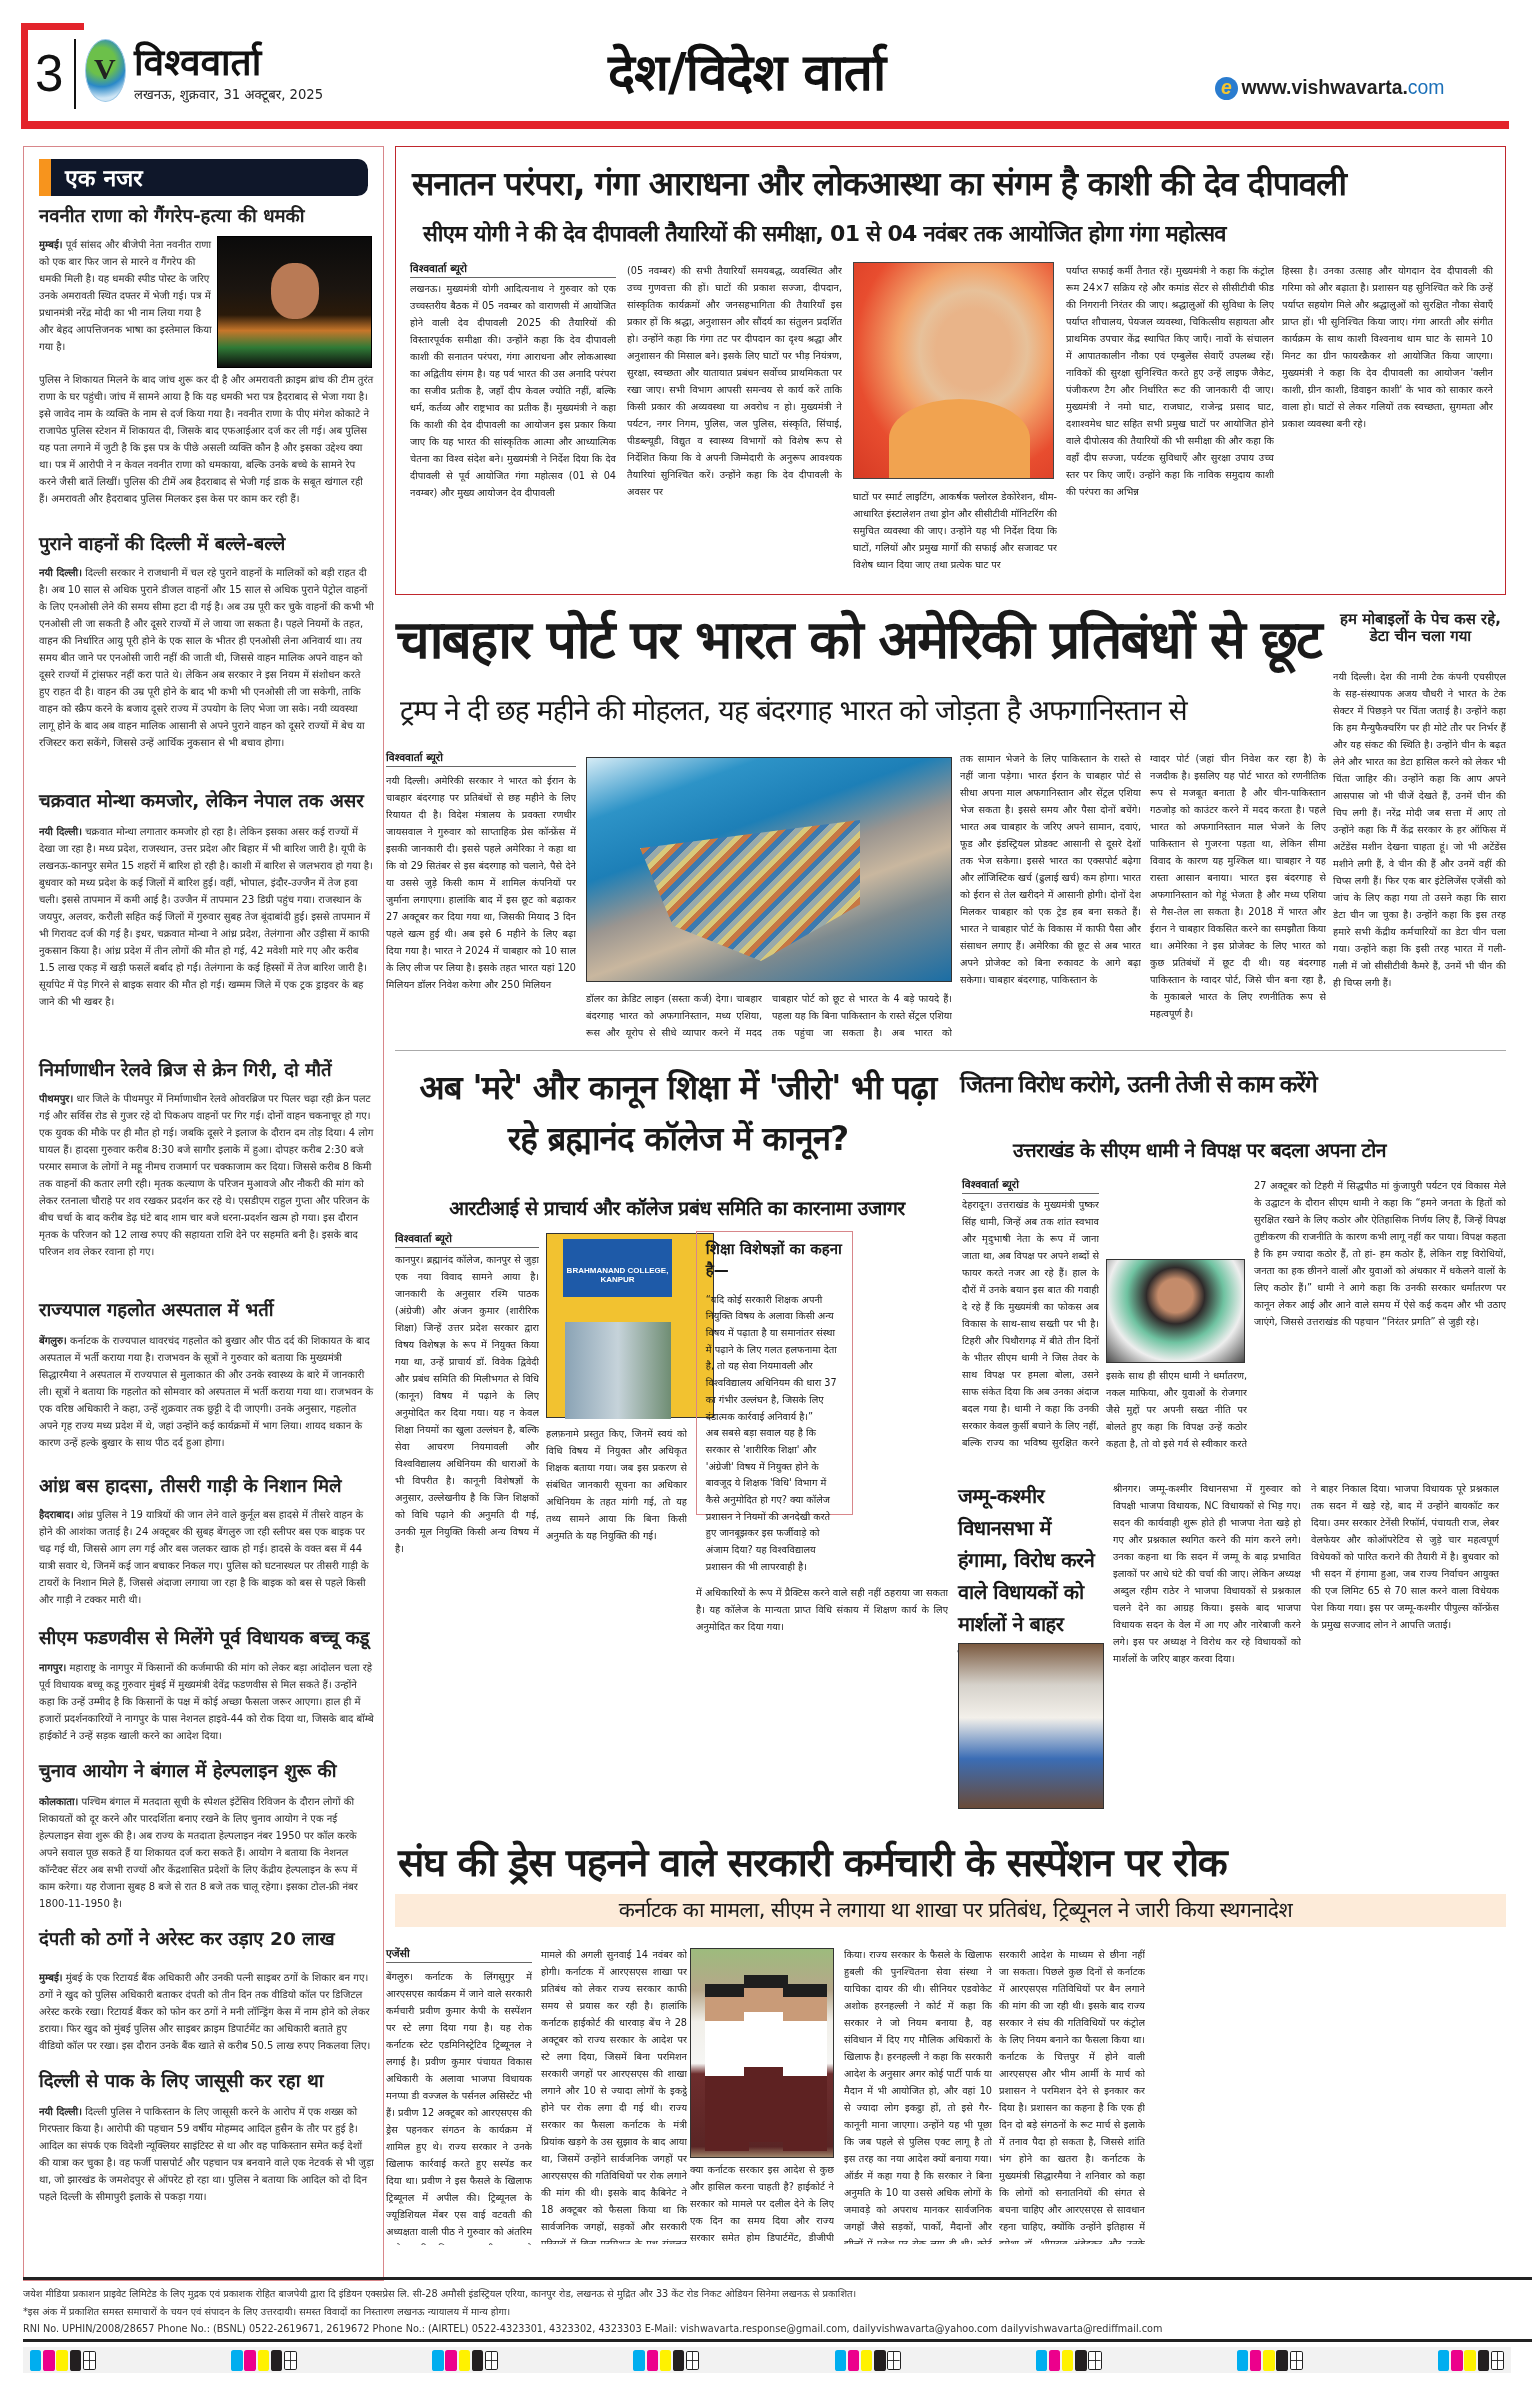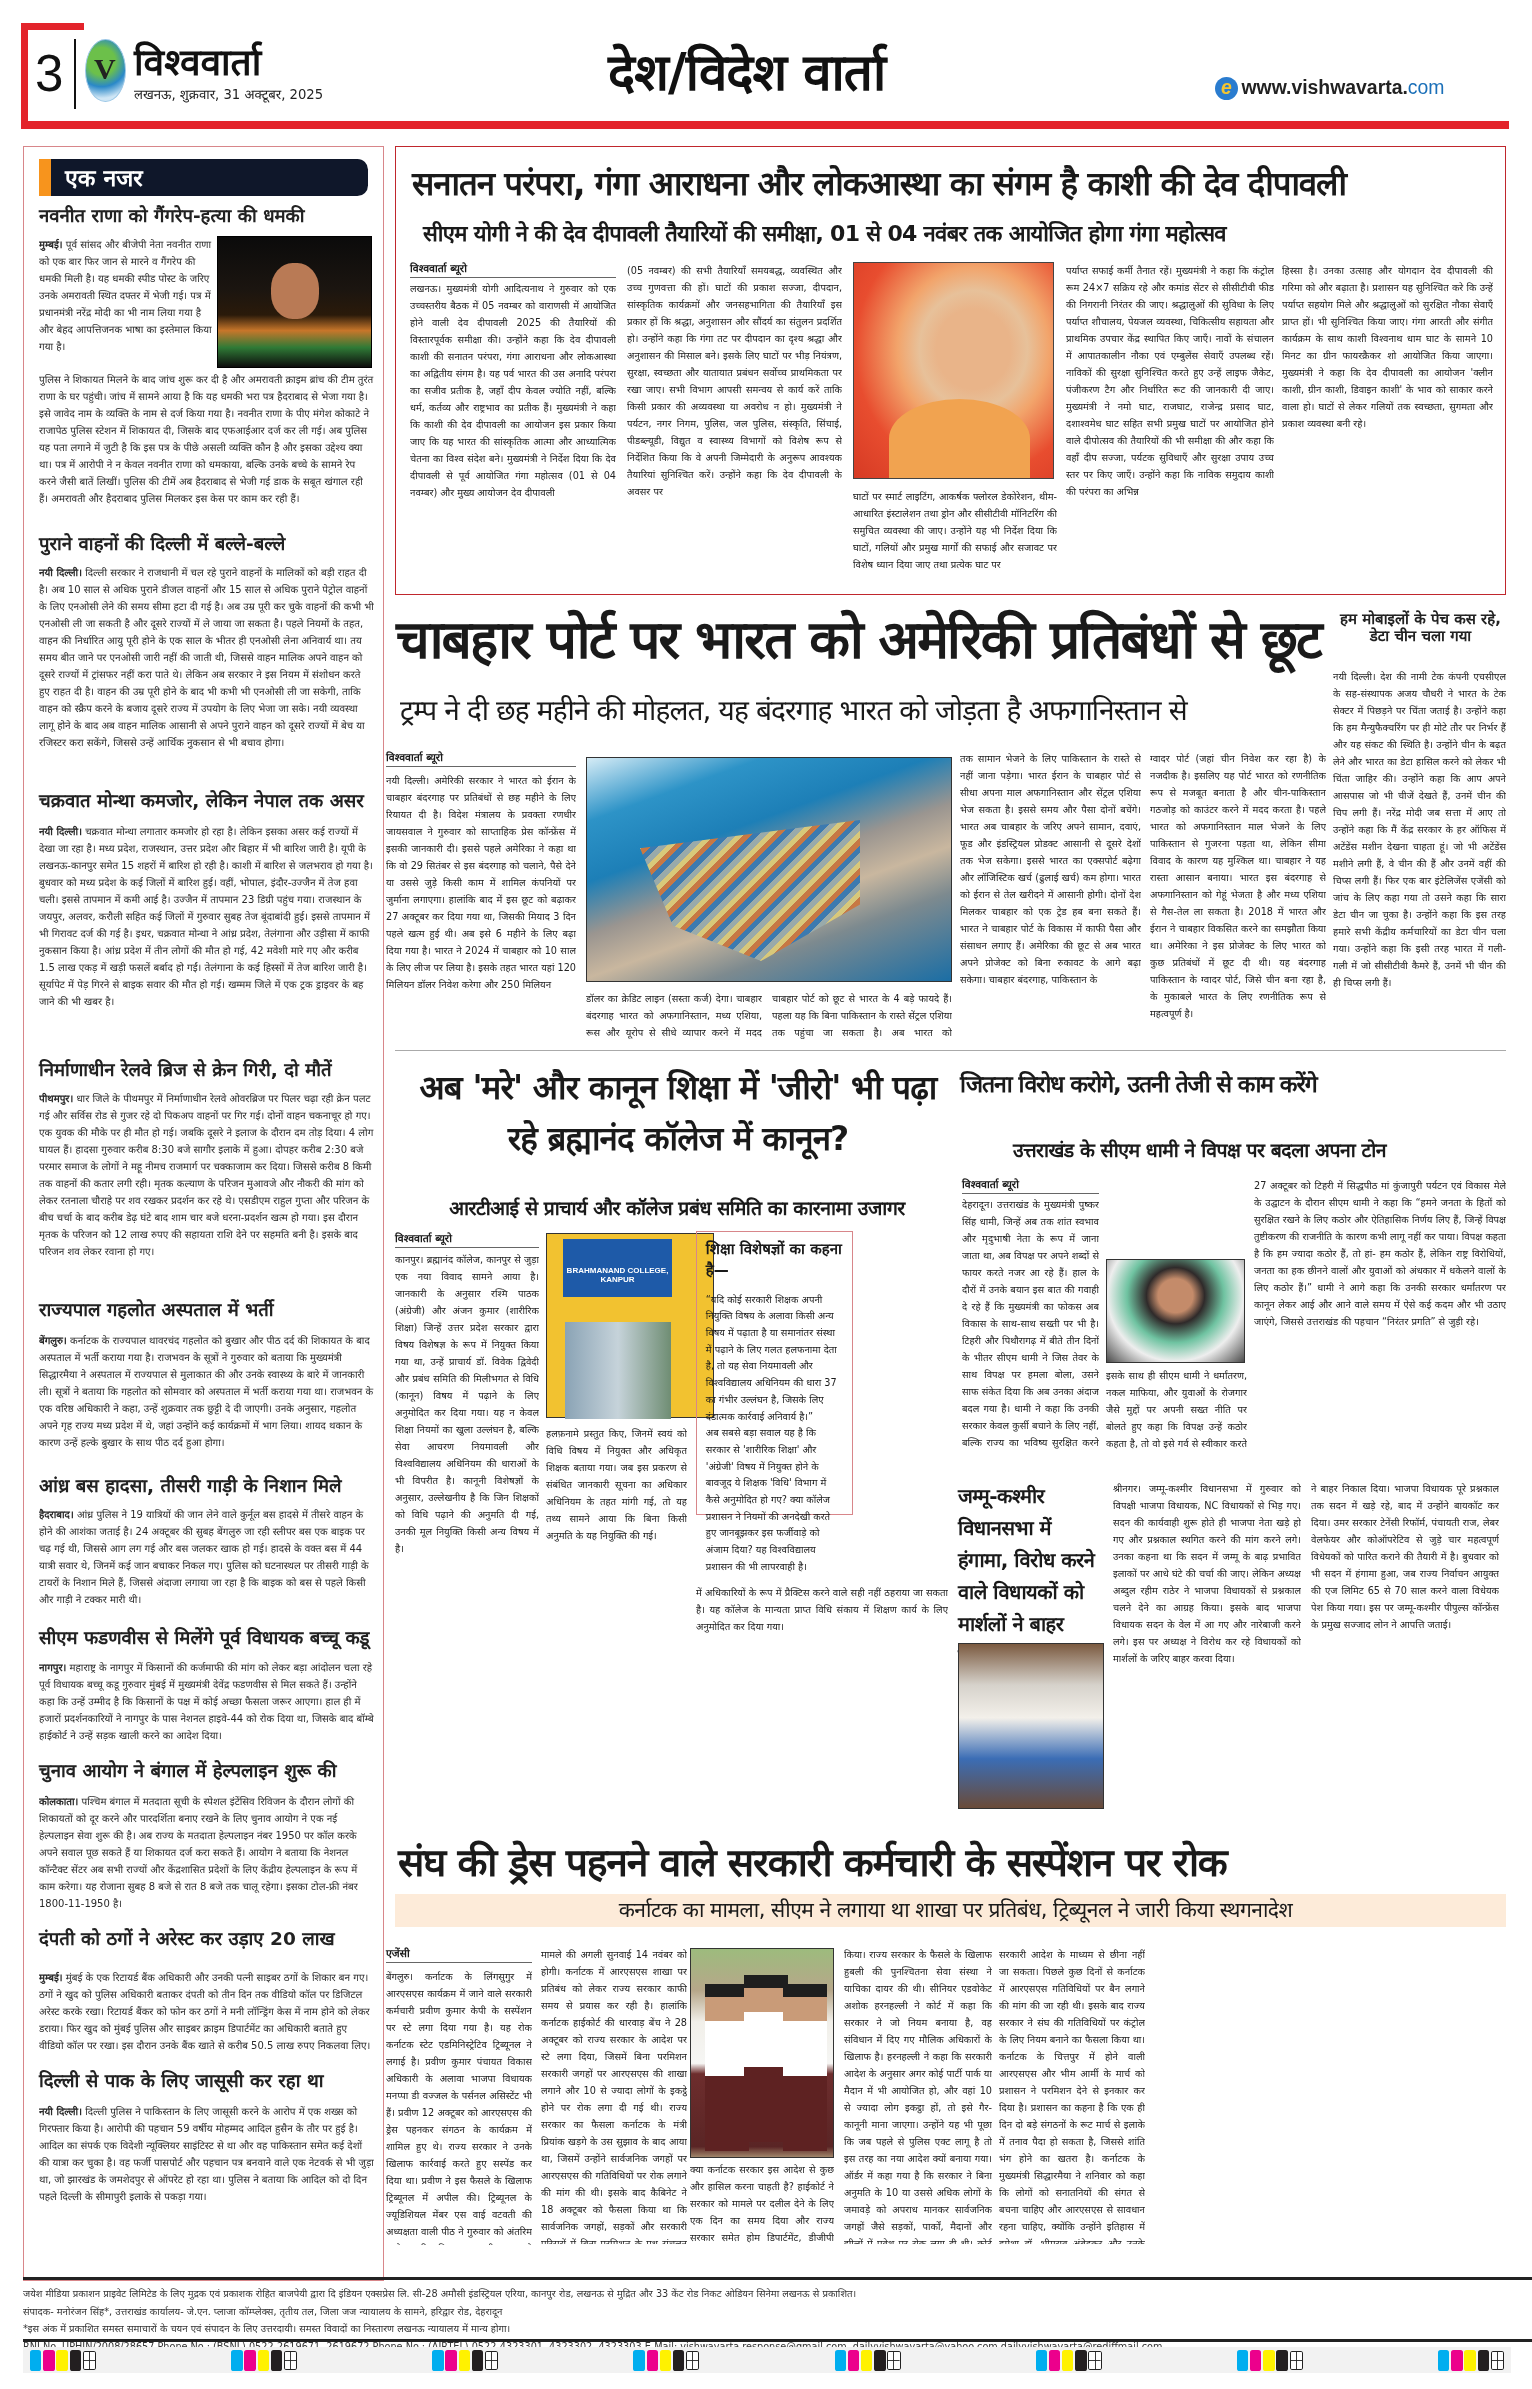--- a/index.html
+++ b/index.html
@@ -181,21 +181,20 @@
     <div class="fig" style="left:53px;top:26.4px"></div>
     <div class="fig" style="left:92px"></div>
 </div>
 <div class="abs col" style="left:690px;top:2161px;width:144px;height:83px;overflow:hidden">क्या कर्नाटक सरकार इस आदेश से कुछ और हासिल करना चाहती है? हाईकोर्ट ने सरकार को मामले पर दलील देने के लिए एक दिन का समय दिया और राज्य सरकार समेत होम डिपार्टमेंट, डीजीपी हुबली पुलिस कमिश्नर को नोटिस जारी</div>
 <div class="abs col" style="left:844px;top:1946px;width:146px;height:298px;overflow:hidden;width:148px">किया। राज्य सरकार के फैसले के खिलाफ हुबली की पुनश्चितना सेवा संस्था ने याचिका दायर की थी। सीनियर एडवोकेट अशोक हरनहल्ली ने कोर्ट में कहा कि सरकार ने जो नियम बनाया है, वह संविधान में दिए गए मौलिक अधिकारों के खिलाफ है। हरनहल्ली ने कहा कि सरकारी आदेश के अनुसार अगर कोई पार्टी पार्क या मैदान में भी आयोजित हो, और वहां 10 से ज्यादा लोग इकट्ठा हों, तो इसे गैर-कानूनी माना जाएगा। उन्होंने यह भी पूछा कि जब पहले से पुलिस एक्ट लागू है तो इस तरह का नया आदेश क्यों बनाया गया। ऑर्डर में कहा गया है कि सरकार ने बिना अनुमति के 10 या उससे अधिक लोगों के जमावड़े को अपराध मानकर सार्वजनिक जगहों जैसे सड़कों, पार्कों, मैदानों और झीलों में प्रवेश पर रोक लगा दी थी। कोर्ट ने स्पष्ट किया कि संविधान द्वारा मिले अधिकारों को किसी भी</div>
 <div class="abs col" style="left:999px;top:1946px;width:146px;height:298px;overflow:hidden;width:146px">सरकारी आदेश के माध्यम से छीना नहीं जा सकता। पिछले कुछ दिनों से कर्नाटक में आरएसएस गतिविधियों पर बैन लगाने की मांग की जा रही थी। इसके बाद राज्य सरकार ने संघ की गतिविधियों पर कंट्रोल के लिए नियम बनाने का फैसला किया था। कर्नाटक के चित्तपुर में होने वाली आरएसएस और भीम आर्मी के मार्च को प्रशासन ने परमिशन देने से इनकार कर दिया है। प्रशासन का कहना है कि एक ही दिन दो बड़े संगठनों के रूट मार्च से इलाके में तनाव पैदा हो सकता है, जिससे शांति भंग होने का खतरा है। कर्नाटक के मुख्यमंत्री सिद्धारमैया ने शनिवार को कहा कि लोगों को सनातनियों की संगत से बचना चाहिए और आरएसएस से सावधान रहना चाहिए, क्योंकि उन्होंने इतिहास में हमेशा डॉ. भीमराव अंबेडकर और उनके बनाए संविधान का विरोध किया है।</div>
 
 <div class="abs hr" style="left:23px;top:2277px;width:1510px;height:2.6px"></div>
 <div class="abs footer">
   <div>जयेश मीडिया प्रकाशन प्राइवेट लिमिटेड के लिए मुद्रक एवं प्रकाशक रोहित बाजपेयी द्वारा दि इंडियन एक्सप्रेस लि. सी-28 अमौसी इंडस्ट्रियल एरिया, कानपुर रोड, लखनऊ से मुद्रित और 33 केंट रोड निकट ओडियन सिनेमा लखनऊ से प्रकाशित।</div>
-  <div>संपादक- मनोरंजन सिंह*, उत्तराखंड कार्यालय- जे.एन. प्लाजा कॉम्प्लेक्स, तृतीय तल, जिला जज न्यायालय के सामने, हरिद्वार रोड, देहरादून</div>
   <div>*इस अंक में प्रकाशित समस्त समाचारों के चयन एवं संपादन के लिए उत्तरदायी। समस्त विवादों का निस्तारण लखनऊ न्यायालय में मान्य होगा।</div>
   <div>RNI No. UPHIN/2008/28657 Phone No.: (BSNL) 0522-2619671, 2619672 Phone No.: (AIRTEL) 0522-4323301, 4323302, 4323303  E-Mail: vishwavarta.response@gmail.com,  dailyvishwavarta@yahoo.com dailyvishwavarta@rediffmail.com</div>
 </div>
 <div class="abs hr" style="left:23px;top:2339px;width:1510px;height:2.6px"></div>
 <div class="abs regbar">
   <div class="regset">
       <i style="background:#00aeef"></i>
       <i style="background:#ec008c"></i>
       <i style="background:#fff200"></i>
       <i style="background:#231f20"></i>

